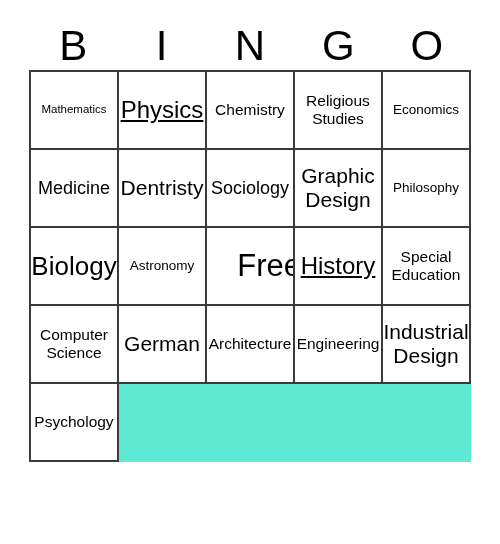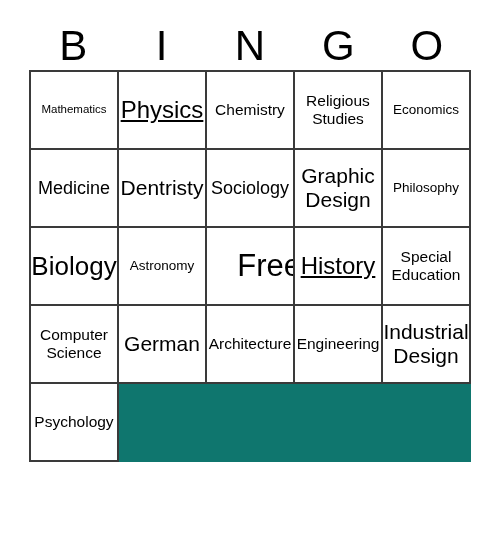--- a/index.html
+++ b/index.html
@@ -52,21 +52,21 @@
     left: 29px;
     top: 70px;
     width: 442px;
     height: 392px;
     box-sizing: border-box;
     display: grid;
     grid-template-columns: repeat(5, 1fr);
     grid-template-rows: repeat(5, 1fr);
     border-top: 2px solid #3a3a3a;
     border-left: 2px solid #3a3a3a;
-    background: #0f766e;
+    background: #5eead4;
   }
 
   .bingo-cell {
     box-sizing: border-box;
     border-right: 2px solid #3a3a3a;
     border-bottom: 2px solid #3a3a3a;
     display: flex;
     align-items: center;
     justify-content: center;
     text-align: center;

